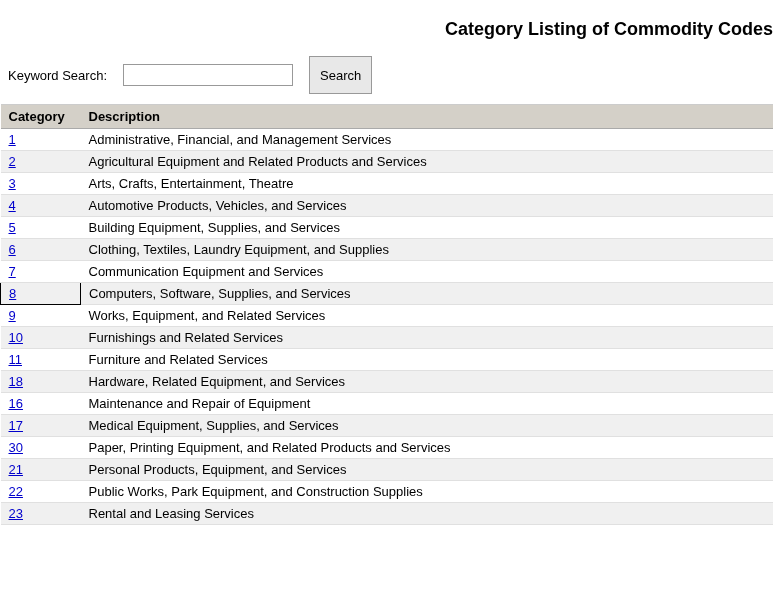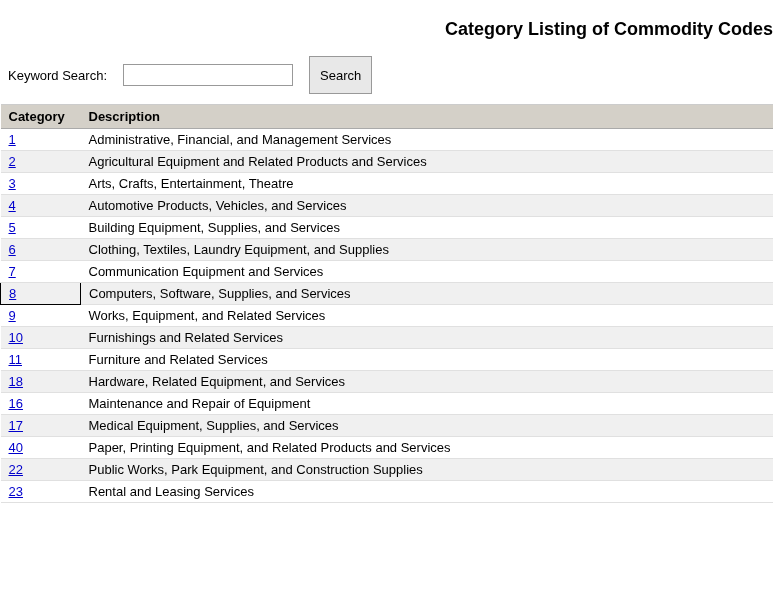--- a/index.html
+++ b/index.html
@@ -154,22 +154,26 @@
       </tr>
       <tr>
         <td>16</td>
         <td>Maintenance and Repair of Equipment</td>
       </tr>
       <tr>
         <td>17</td>
         <td>Medical Equipment, Supplies, and Services</td>
       </tr>
       <tr>
-        <td>40</td>
+        <td>30</td>
         <td>Paper, Printing Equipment, and Related Products and Services</td>
+      </tr>
+      <tr>
+        <td>21</td>
+        <td>Personal Products, Equipment, and Services</td>
       </tr>
       <tr>
         <td>22</td>
         <td>Public Works, Park Equipment, and Construction Supplies</td>
       </tr>
       <tr>
         <td>23</td>
         <td>Rental and Leasing Services</td>
       </tr>
     </tbody>

